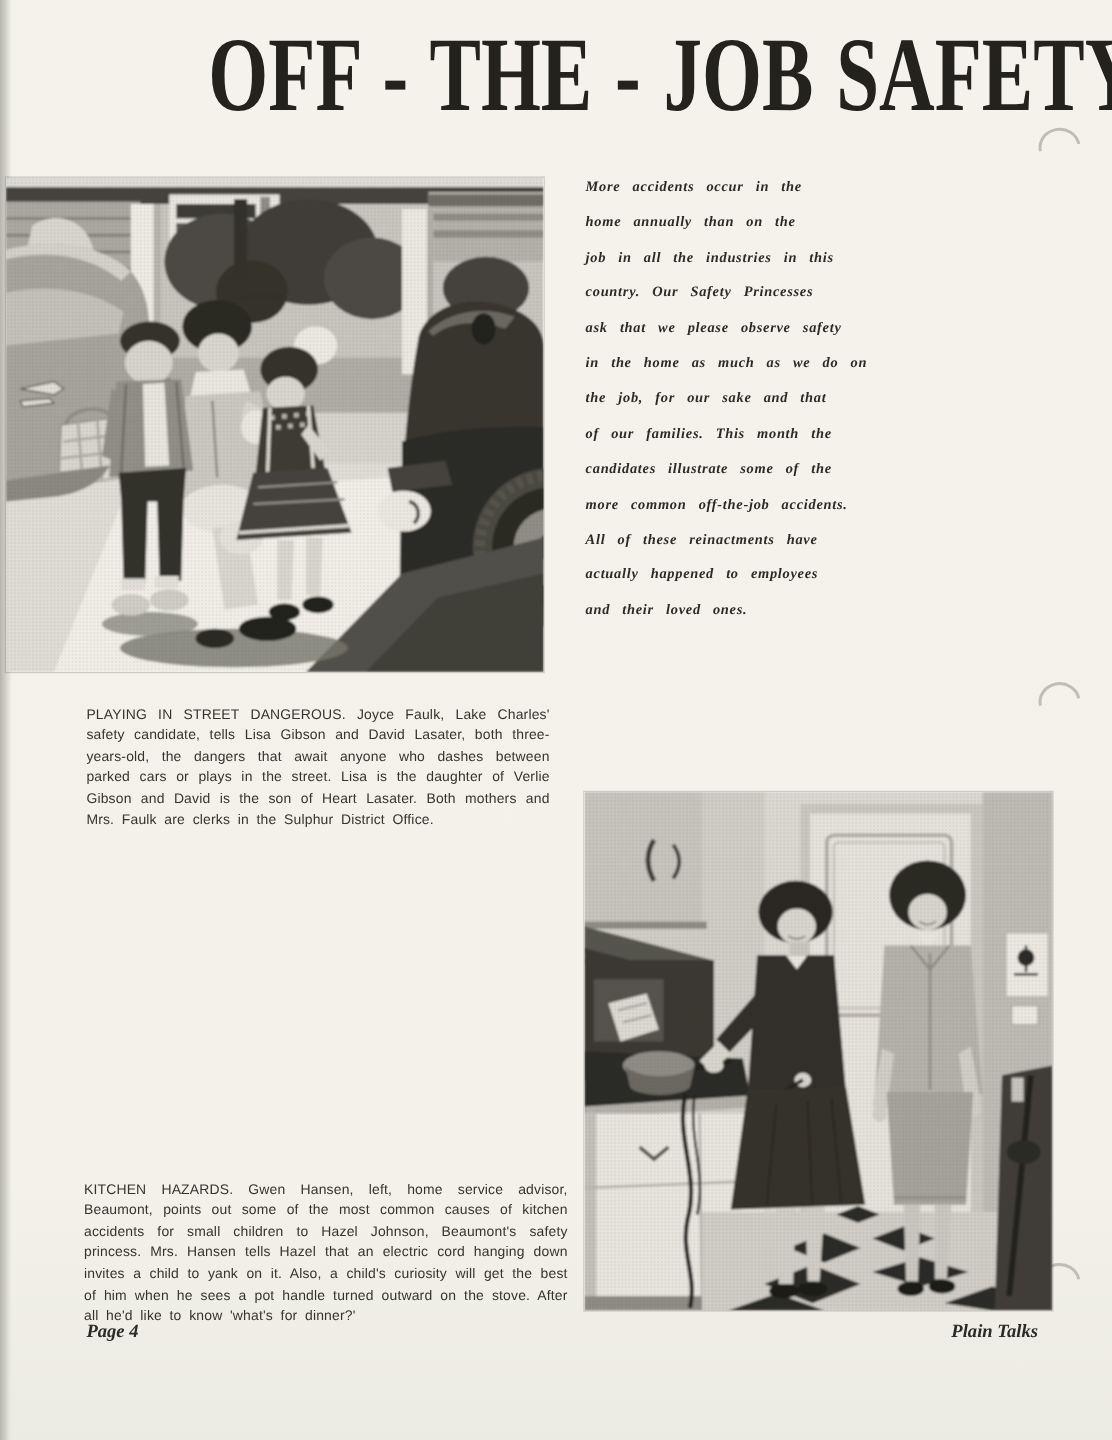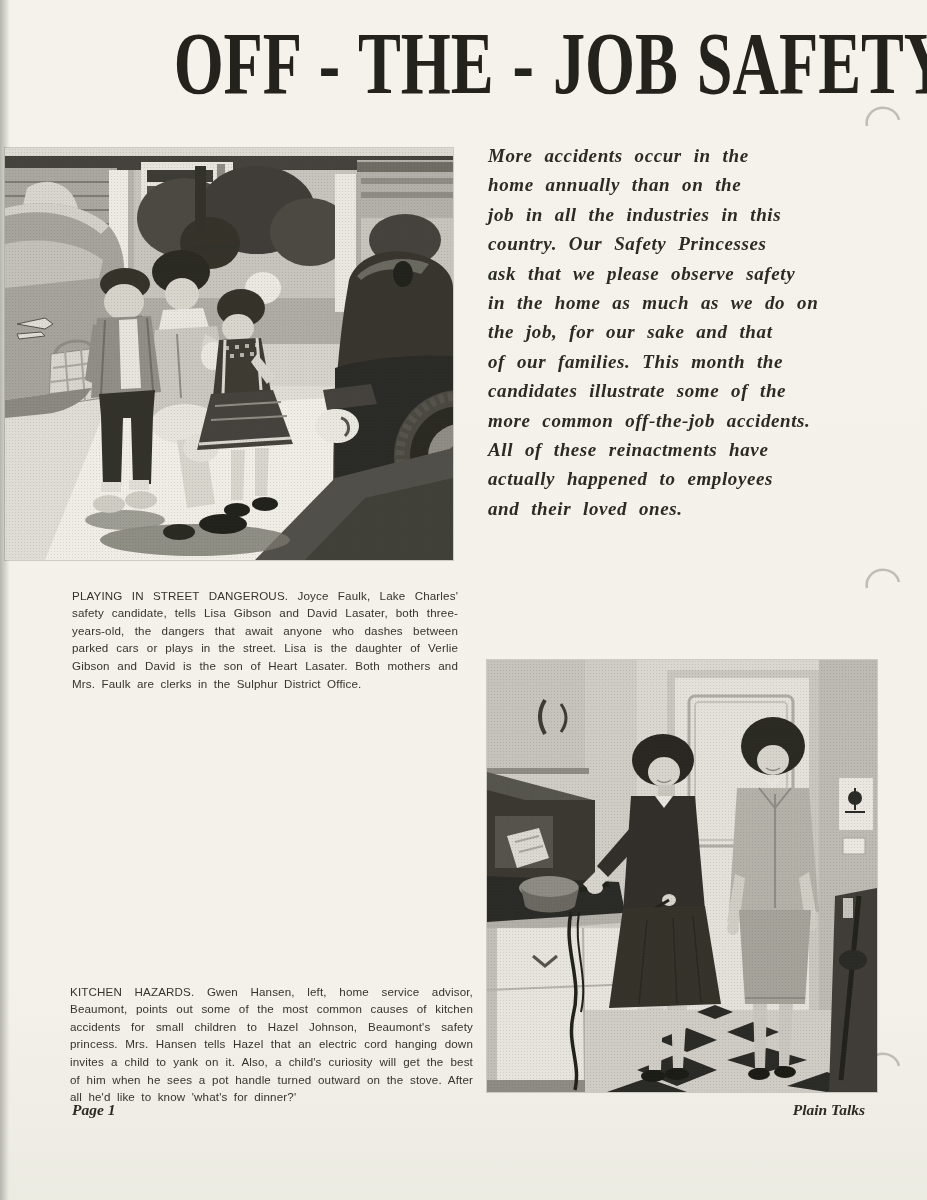--- a/index.html
+++ b/index.html
@@ -7,21 +7,21 @@
         background:linear-gradient(180deg,#f4f2eb 0%,#f3f1ea 82%,#ecebe2 100%);
         font-family:"Liberation Serif",serif;color:#26251f;}
   .scan-edge{position:absolute;left:0;top:0;width:10px;height:1200px;
         background:linear-gradient(to right,#b6b6ae 0%,#cfcfc7 45%,#e8e7df 80%,rgba(244,242,235,0) 100%);}
   .punch{position:absolute;width:40px;height:32px;}
   .punch svg{display:block;}
   h1.title{position:absolute;left:30px;right:30px;top:20px;margin:0;text-align:center;
         font-size:88px;line-height:1;font-weight:bold;letter-spacing:0px;color:#23221d;white-space:nowrap;}
   h1.title .tin{display:inline-block;transform:scaleX(0.73);transform-origin:50% 50%;word-spacing:4px;}
   .intro{position:absolute;left:488px;top:141px;width:384px;
-        font-size:19px;line-height:29.4px;font-style:italic;font-weight:bold;
+        font-size:12px;line-height:29.4px;font-style:italic;font-weight:bold;
         letter-spacing:0.6px;word-spacing:6.5px;color:#2b2a24;white-space:pre-line;}
   .photo{position:absolute;box-shadow:0 0 0 1px rgba(90,88,80,0.25);}
   .photo svg{display:block;}
   .photo-street{left:5px;top:148px;width:448px;height:412px;}
   .photo-kitchen{left:487px;top:660px;width:390px;height:432px;}
   .caption{position:absolute;font-family:"Liberation Sans",sans-serif;font-weight:normal;
         font-size:11.6px;line-height:17.6px;color:#35332c;text-align:justify;
         letter-spacing:0.15px;word-spacing:3px;}
   .caption-street{left:72px;top:575px;width:386px;}
   .caption-kitchen{left:70px;top:971px;width:403px;}
@@ -326,16 +326,16 @@
         <rect x="356" y="238" width="10" height="20" fill="#c5c2bb"></rect>
         <path d="M372,236 L354,420" stroke="#23211c" stroke-width="5"></path>
         <ellipse cx="366" cy="300" rx="14" ry="10" fill="#2b2925"></ellipse>
       </g>
       <rect x="0" y="0" width="390" height="432" fill="url(#ht2)"></rect>
     </svg>
   </figure>
 
   <p class="caption caption-kitchen"><span>KITCHEN HAZARDS.</span> <span>Gwen Hansen, left, home service advisor, Beaumont, points out some of the most common causes of kitchen accidents for small children to Hazel Johnson, Beaumont's safety princess. Mrs. Hansen tells Hazel that an electric cord hanging down invites a child to yank on it. Also, a child's curiosity will get the best of him when he sees a pot handle turned outward on the stove. After all he'd like to know 'what's for dinner?'</span></p>
 
-  <div class="footer-item footer-left">Page 1</div>
+  <div class="footer-item footer-left">Page 4</div>
   <div class="footer-item footer-right">Plain Talks</div>
 
 </div>
 
 </body></html>

